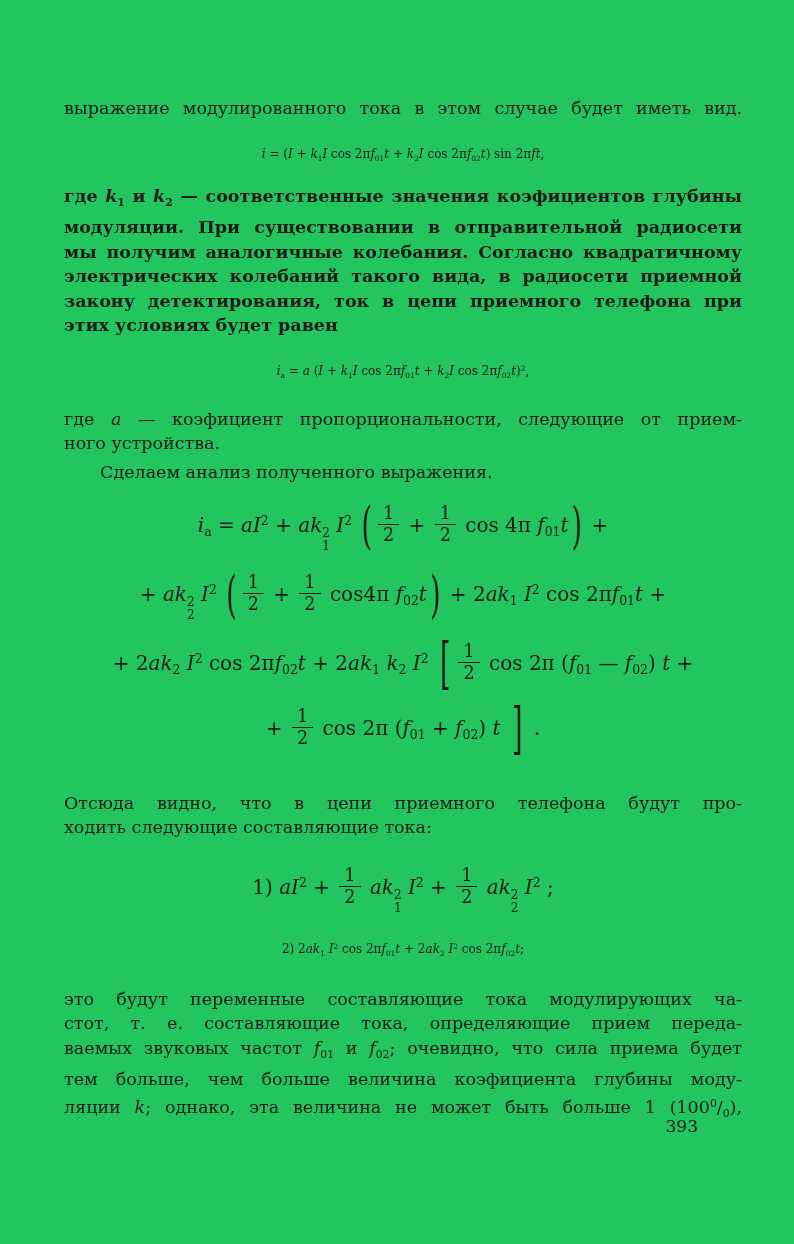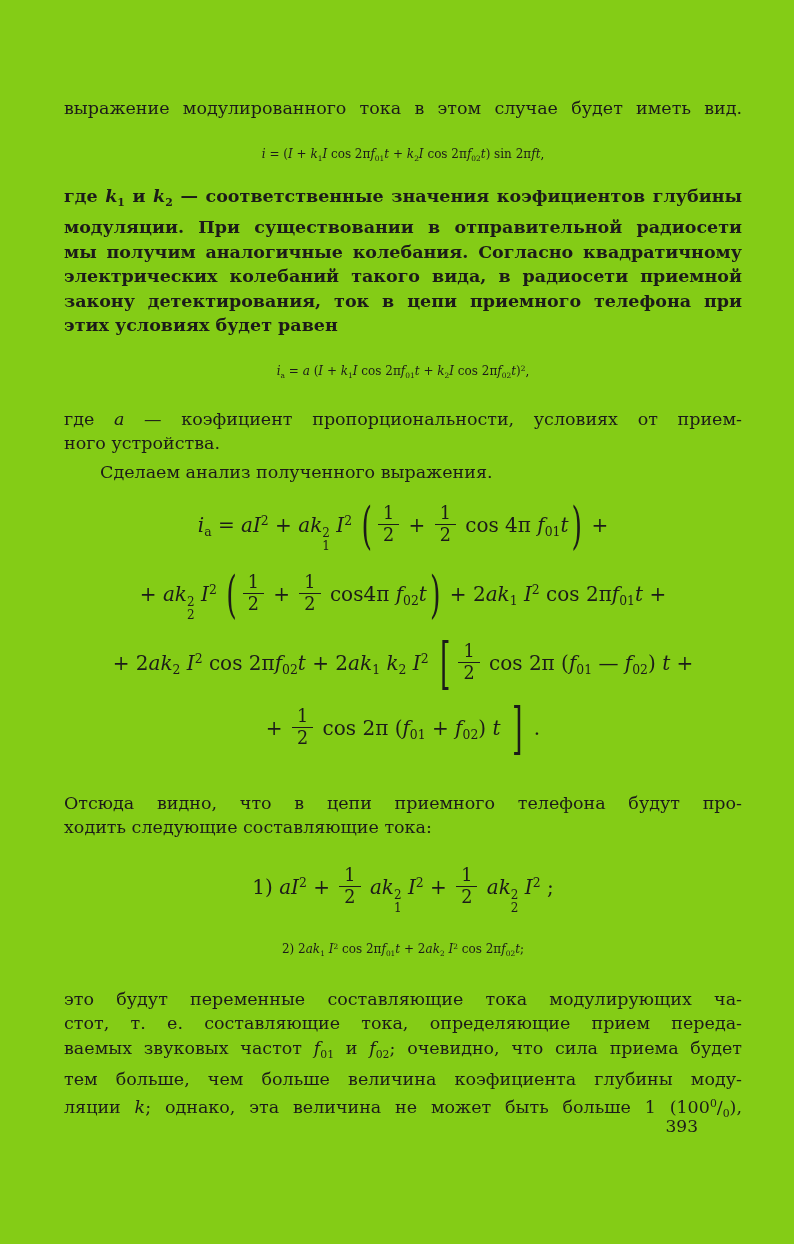--- a/index.html
+++ b/index.html
@@ -1,19 +1,19 @@
 <!DOCTYPE html>
 <html><head>
 <meta charset="utf-8">
 <style>
   html,body{margin:0;padding:0;background:#e9e9e7;}
   .page{
     position:relative;
     width:794px;height:1244px;
-    background:#84cc16;
+    background:#22c55e;
     font-family:"DejaVu Serif", serif;
     color:#1c1b19;
     overflow:hidden;
   }
   .content{
     position:absolute;left:64px;top:96px;width:678px;
   }
   .line{
     font-size:17.5px;
     line-height:24.5px;
@@ -91,21 +91,21 @@
       <div class="line"><span class="rm">модуляции. При существовании в отправительной радиосети</span></div>
       <div class="line"><span class="rm">мы получим аналогичные колебания. Согласно квадратичному</span></div>
       <div class="line"><span class="rm">электрических колебаний такого вида, в радиосети приемной</span></div>
       <div class="line"><span class="rm">закону детектирования, ток в цепи приемного телефона при</span></div>
       <div class="line last"><span class="rm">этих условиях будет равен</span></div>
     </div>
 
     <div class="formula m-f2"><span class="it">i</span><span class="sb">a</span><span class="rm"> = </span><span class="it">a</span><span class="rm"> (</span><span class="it">I</span><span class="rm"> + </span><span class="it">k</span><span class="sb">1</span><span class="it">I</span><span class="rm"> cos 2π</span><span class="it">f</span><span class="sb">01</span><span class="it">t</span><span class="rm"> + </span><span class="it">k</span><span class="sb">2</span><span class="it">I</span><span class="rm"> cos 2π</span><span class="it">f</span><span class="sb">02</span><span class="it">t</span><span class="rm">)</span><span class="sp">2</span><span class="rm">,</span></div>
 
     <div class="para m-p3">
-      <div class="line"><span class="rm">где </span><span class="it">a</span><span class="rm"> — коэфициент пропорциональности, условиях от прием-</span></div>
+      <div class="line"><span class="rm">где </span><span class="it">a</span><span class="rm"> — коэфициент пропорциональности, следующие от прием-</span></div>
       <div class="line last"><span class="rm">ного устройства.</span></div>
     </div>
 
     <div class="para m-p4">
       <div class="line last indent"><span class="rm">Сделаем анализ полученного выражения.</span></div>
     </div>
 
     <div class="m-f3">
       <div class="formula bigline"><span class="it">i</span><span class="sb">a</span><span class="rm"> = </span><span class="it">aI</span><span class="sp">2</span><span class="rm"> + </span><span class="it">ak</span><span class="ss">
             <span>2</span>

